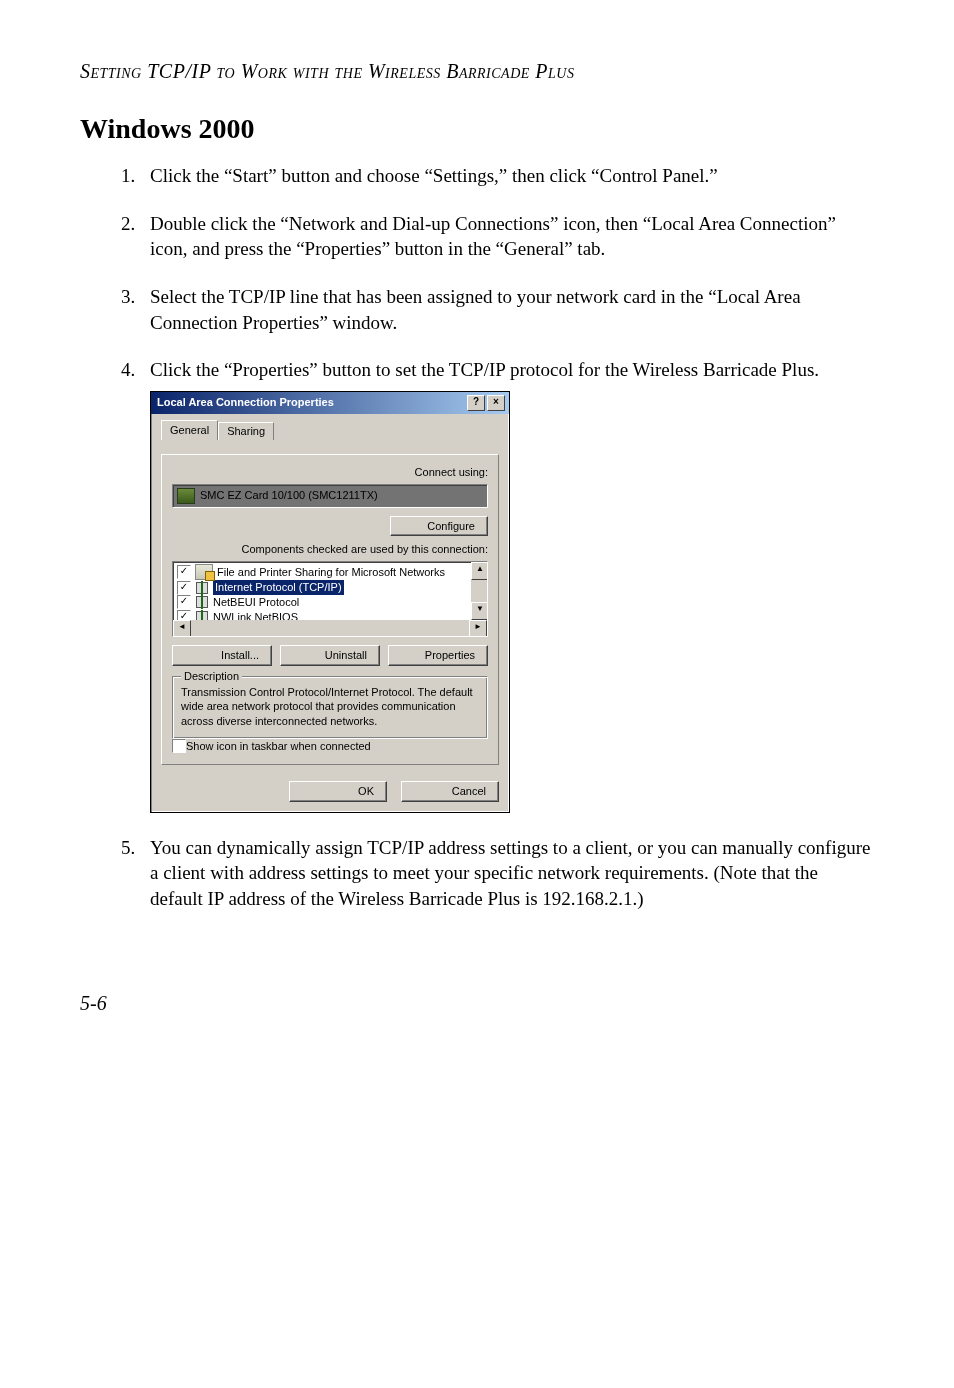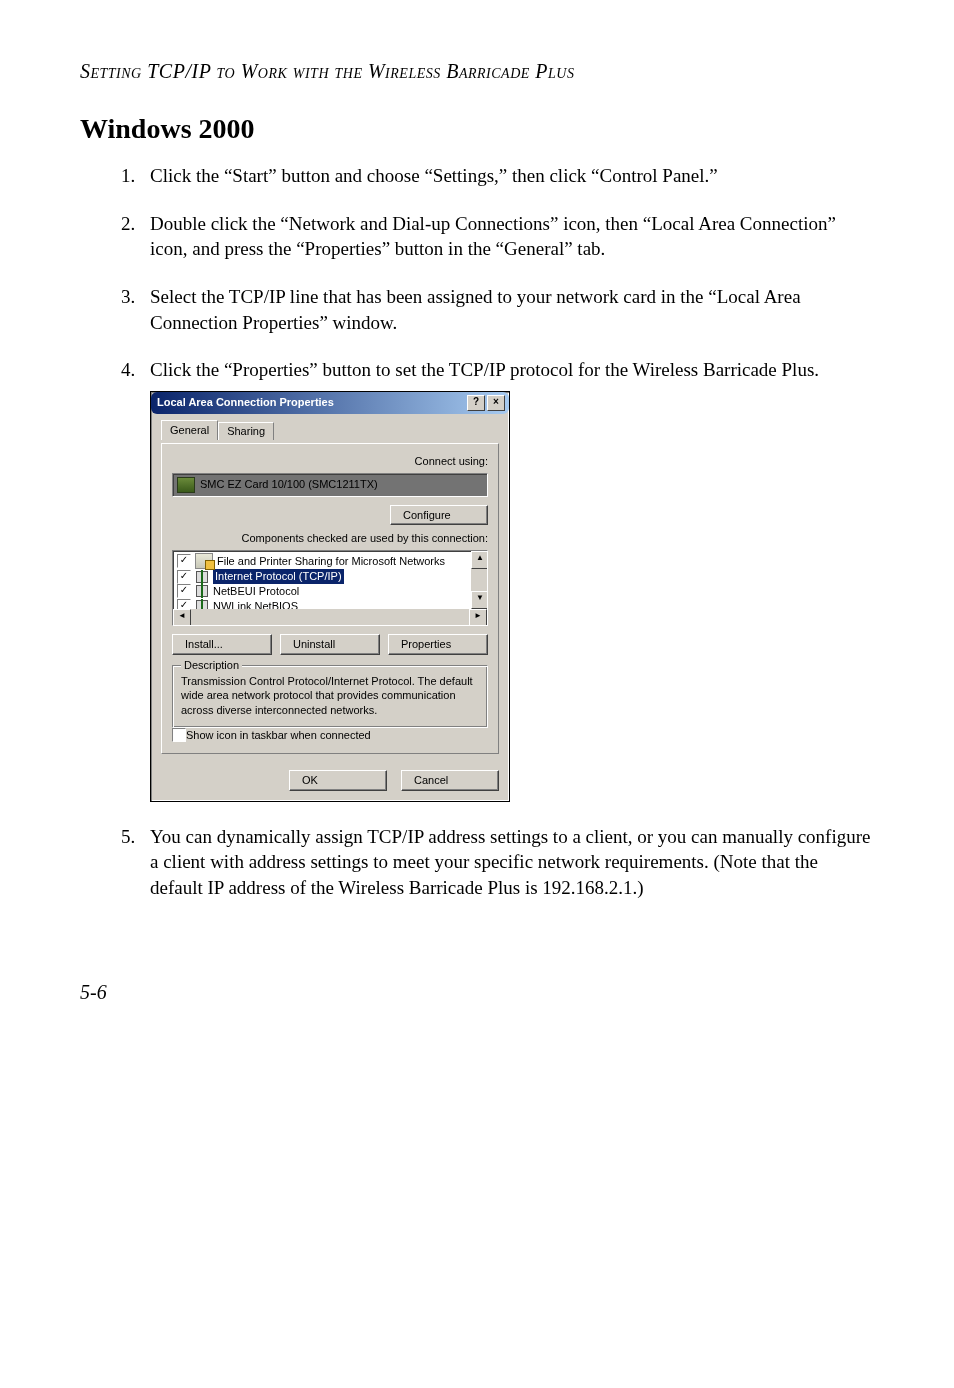--- a/index.html
+++ b/index.html
@@ -50,21 +50,20 @@
   }
   .titlebar {
     background: linear-gradient(to right, #0a246a, #a6caf0);
     color: #fff;
     padding: 3px 4px 3px 6px;
     display: flex;
     justify-content: space-between;
     align-items: center;
     font-weight: bold;
     font-size: 11px;
-    border-radius: 6px;
   }
   .titlebar-buttons {
     display: flex;
     gap: 2px;
   }
   .tb-btn {
     width: 16px;
     height: 14px;
     background: #d4d0c8;
     border: 1px solid #fff;
@@ -75,21 +74,21 @@
     font-size: 10px;
     font-weight: bold;
     text-align: center;
     line-height: 12px;
   }
   .dialog-body {
     padding: 6px 10px 8px 10px;
   }
   .tabs {
     display: flex;
-    margin-bottom: 4px;
+    margin-bottom: 15px;
   }
   .tab {
     background: #d4d0c8;
     border: 1px solid #fff;
     border-right-color: #808080;
     border-bottom: none;
     padding: 2px 8px;
     font-size: 11px;
     position: relative;
   }
@@ -128,21 +127,21 @@
   .win-btn {
     background: #d4d0c8;
     border: 1px solid #fff;
     border-right-color: #404040;
     border-bottom-color: #404040;
     box-shadow: inset -1px -1px 0 #808080;
     padding: 2px 12px;
     font-family: Tahoma, Arial, sans-serif;
     font-size: 11px;
     min-width: 72px;
-    text-align: left;
+    text-align: right;
   }
   .btn-row-right {
     display:flex; justify-content:flex-end; margin: 8px 0 6px 0;
   }
   .listbox {
     background: #fff;
     border: 1px solid #808080;
     border-right-color: #fff;
     border-bottom-color: #fff;
     box-shadow: inset 1px 1px 0 #404040;

